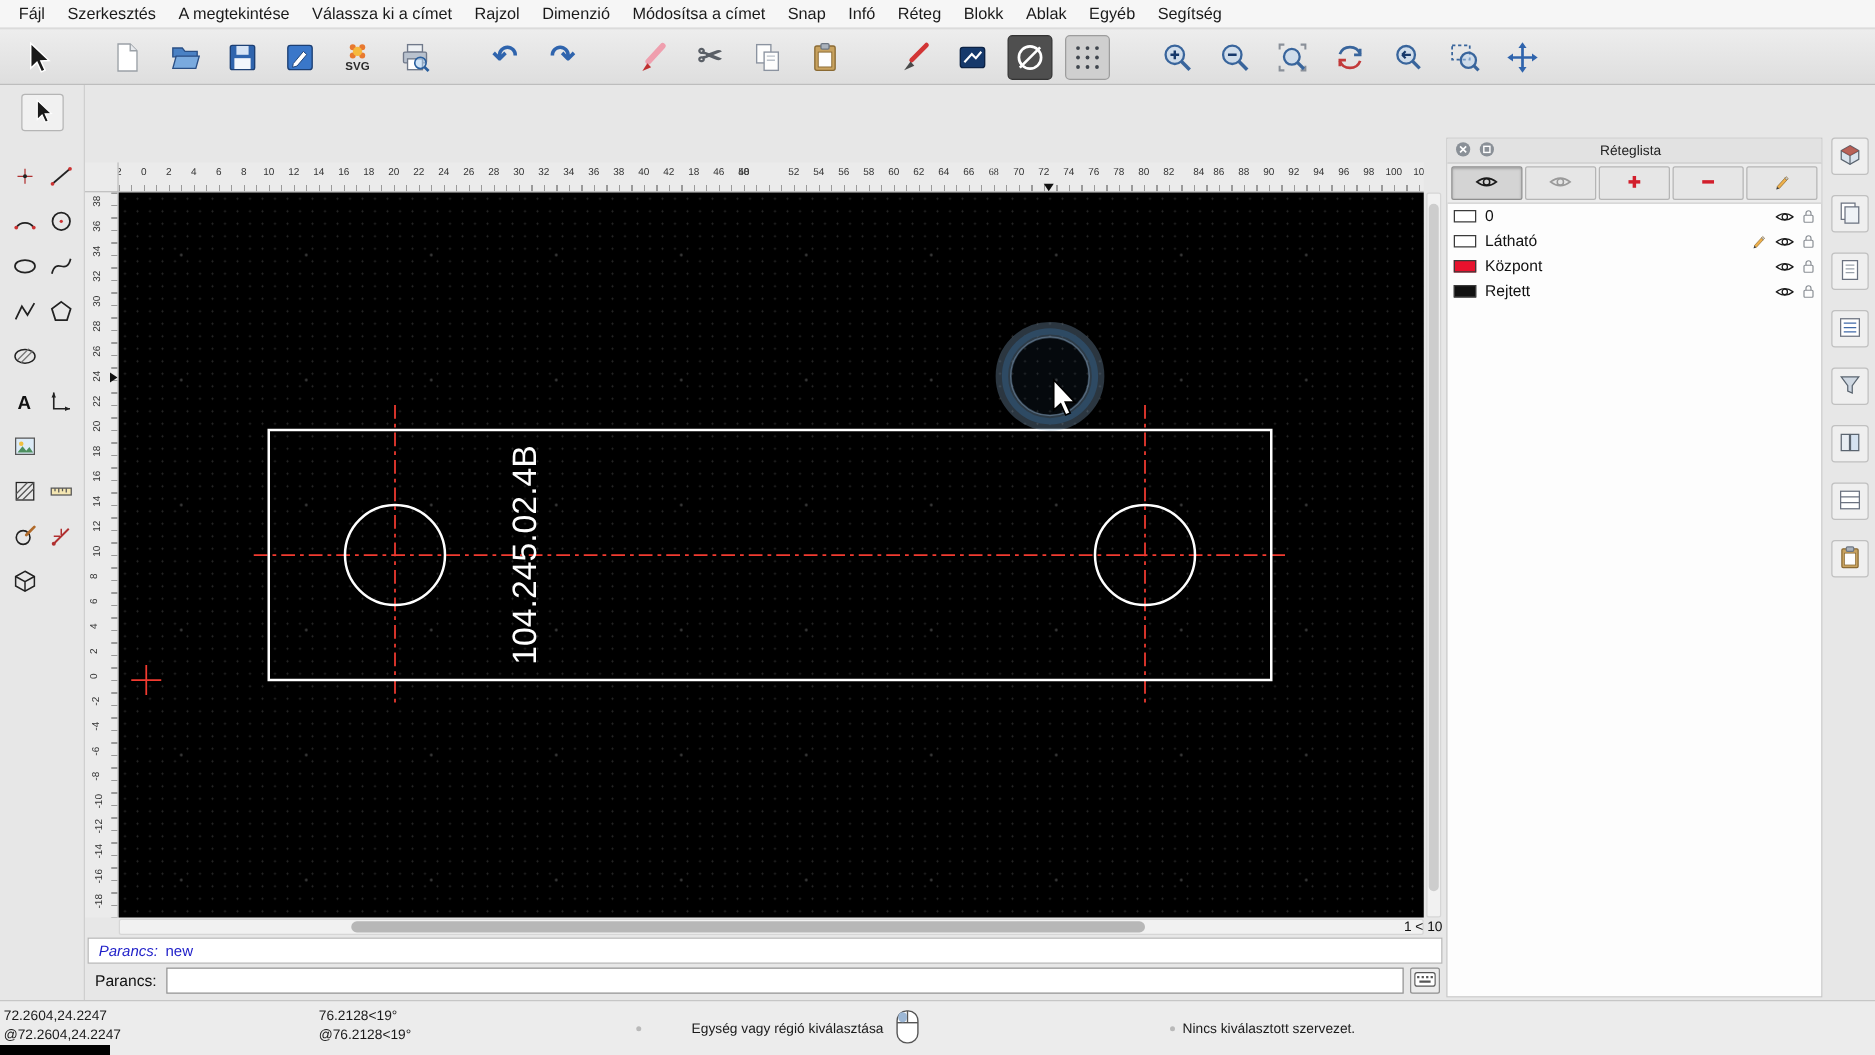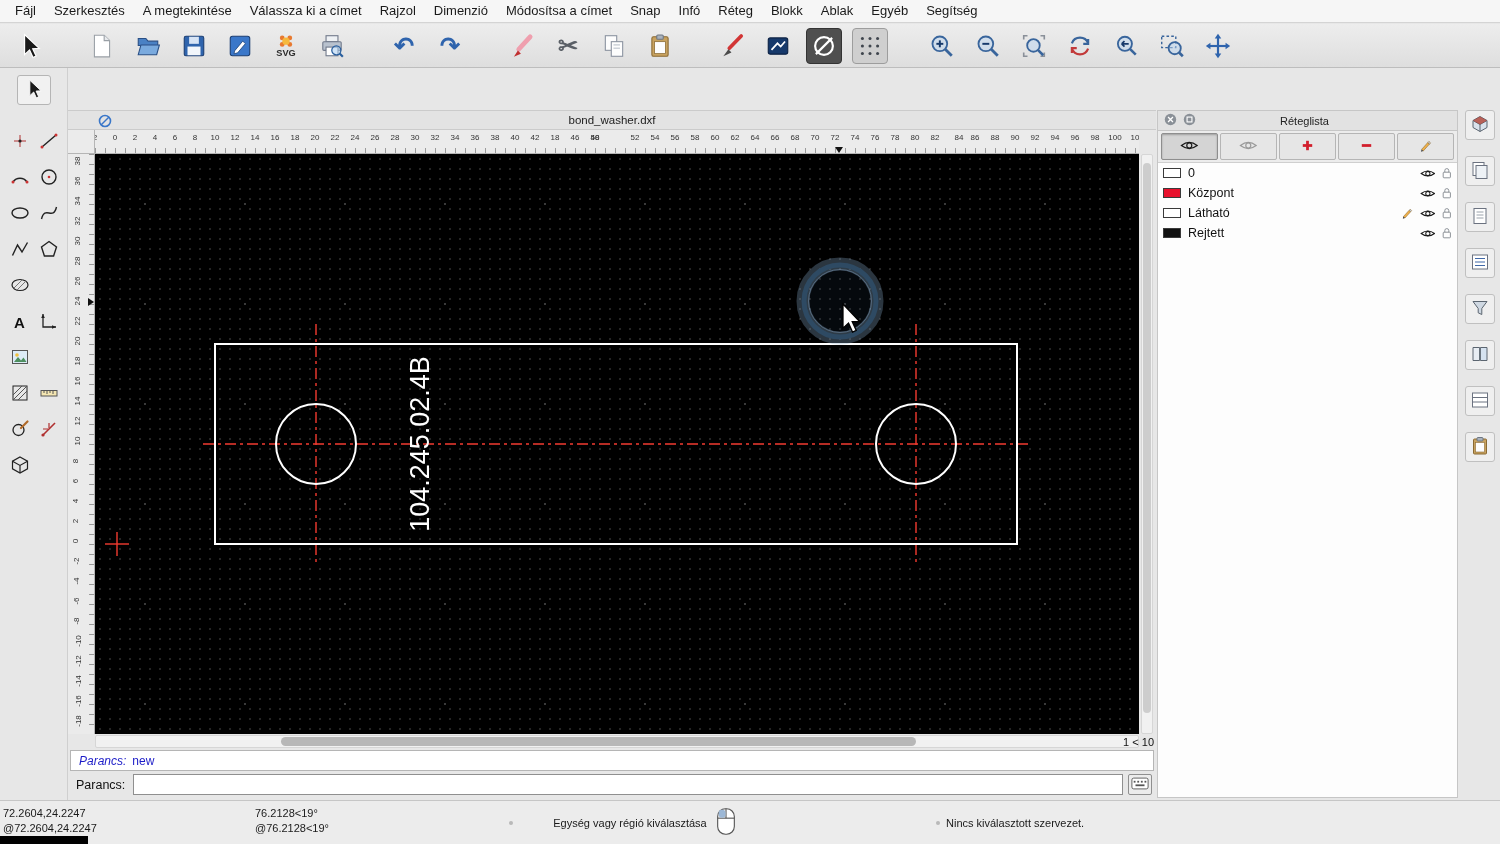--- a/index.html
+++ b/index.html
@@ -496,27 +496,20 @@
                 <path d="M2.5,6.2 L10,10.4 L17.5,6.2 M10,10.4 V18" fill="none" stroke="#222" stroke-width="1.2"></path>
               </svg></span>
           </button>
           <button class="pbtn spacer">
             <span></span>
           </button>
         </div>
     </div>
 
     <div class="mdi">
-      <div class="doc-titlebar">
-        <span class="doc-icon"><svg viewBox="0 0 14 14">
-              <circle cx="7" cy="7" r="5.5" fill="none" stroke="#3a77c9" stroke-width="1.6"></circle>
-              <line x1="3" y1="11" x2="11" y2="3" stroke="#3a77c9" stroke-width="1.4"></line>
-            </svg></span>
-        <span>bond_washer.dxf</span>
-      </div>
 
       <div class="ruler-corner"></div>
       <div class="ruler-h">
         <div class="hmark"></div>
       <span class="rlab" style="left: 0px;">2</span>
           <span class="rlab" style="left: 20px;">0</span>
           <span class="rlab" style="left: 40px;">2</span>
           <span class="rlab" style="left: 60px;">4</span>
           <span class="rlab" style="left: 80px;">6</span>
           <span class="rlab" style="left: 100px;">8</span>
@@ -542,21 +535,21 @@
           <span class="rlab" style="left: 500px;">48</span>
           <span class="rlab" style="left: 500px;">50</span>
           <span class="rlab" style="left: 540px;">52</span>
           <span class="rlab" style="left: 560px;">54</span>
           <span class="rlab" style="left: 580px;">56</span>
           <span class="rlab" style="left: 600px;">58</span>
           <span class="rlab" style="left: 620px;">60</span>
           <span class="rlab" style="left: 640px;">62</span>
           <span class="rlab" style="left: 660px;">64</span>
           <span class="rlab" style="left: 680px;">66</span>
-          <span class="rlab" style="left: 700px;">68</span>
+          <span class="rlab" style="left: 700px; font-family: Liberation Serif, serif;">68</span>
           <span class="rlab" style="left: 720px;">70</span>
           <span class="rlab" style="left: 740px;">72</span>
           <span class="rlab" style="left: 760px;">74</span>
           <span class="rlab" style="left: 780px;">76</span>
           <span class="rlab" style="left: 800px;">78</span>
           <span class="rlab" style="left: 820px;">80</span>
           <span class="rlab" style="left: 840px;">82</span>
           <span class="rlab" style="left: 864px;">84</span>
           <span class="rlab" style="left: 880px;">86</span>
           <span class="rlab" style="left: 900px;">88</span>
@@ -735,46 +728,46 @@
               </svg>
             </span>
             <span class="lic">
               <svg viewBox="0 0 12 15">
                 <rect x="1.5" y="6.5" width="9" height="7" rx="1" fill="none" stroke="#8a8f95" stroke-width="1.2"></rect>
                 <path d="M3.5,6.5 V4.5 a2.5,2.5 0 0 1 5,0 V6.5" fill="none" stroke="#8a8f95" stroke-width="1.2"></path>
               </svg>
             </span>
           </div>
           <div class="lrow">
-            <span class="swatch" style="background: rgb(232, 17, 45);"></span>
-            <span class="lname">Központ</span>
-            <span class="lic" style="visibility: hidden;">
+            <span class="swatch" style="background: rgb(255, 255, 255);"></span>
+            <span class="lname">Látható</span>
+            <span class="lic">
               <svg viewBox="0 0 16 16">
                 <path d="M3.2,12.8 L10.8,4.4 L12.9,6.3 L5.3,14.7 Z" fill="#efb04a" stroke="#8a6a33" stroke-width="0.7"></path>
                 <path d="M10.8,4.4 L12.2,2.9 L14.3,4.8 L12.9,6.3 Z" fill="#c9cdd2" stroke="#8a6a33" stroke-width="0.7"></path>
                 <path d="M3.2,12.8 L2.4,15.6 L5.3,14.7 Z" fill="#3a3a3a"></path>
               </svg>
             </span>
             <span class="lic eye">
               <svg viewBox="0 0 20 14">
                 <path d="M1.5,7 Q10,0.5 18.5,7 Q10,13.5 1.5,7 Z" fill="none" stroke="#1a1a1a" stroke-width="1.3"></path>
                 <circle cx="10" cy="7" r="2.7" fill="none" stroke="#1a1a1a" stroke-width="1.3"></circle>
               </svg>
             </span>
             <span class="lic">
               <svg viewBox="0 0 12 15">
                 <rect x="1.5" y="6.5" width="9" height="7" rx="1" fill="none" stroke="#8a8f95" stroke-width="1.2"></rect>
                 <path d="M3.5,6.5 V4.5 a2.5,2.5 0 0 1 5,0 V6.5" fill="none" stroke="#8a8f95" stroke-width="1.2"></path>
               </svg>
             </span>
           </div>
           <div class="lrow">
-            <span class="swatch" style="background: rgb(255, 255, 255);"></span>
-            <span class="lname">Látható</span>
-            <span class="lic">
+            <span class="swatch" style="background: rgb(232, 17, 45);"></span>
+            <span class="lname">Központ</span>
+            <span class="lic" style="visibility: hidden;">
               <svg viewBox="0 0 16 16">
                 <path d="M3.2,12.8 L10.8,4.4 L12.9,6.3 L5.3,14.7 Z" fill="#efb04a" stroke="#8a6a33" stroke-width="0.7"></path>
                 <path d="M10.8,4.4 L12.2,2.9 L14.3,4.8 L12.9,6.3 Z" fill="#c9cdd2" stroke="#8a6a33" stroke-width="0.7"></path>
                 <path d="M3.2,12.8 L2.4,15.6 L5.3,14.7 Z" fill="#3a3a3a"></path>
               </svg>
             </span>
             <span class="lic eye">
               <svg viewBox="0 0 20 14">
                 <path d="M1.5,7 Q10,0.5 18.5,7 Q10,13.5 1.5,7 Z" fill="none" stroke="#1a1a1a" stroke-width="1.3"></path>
                 <circle cx="10" cy="7" r="2.7" fill="none" stroke="#1a1a1a" stroke-width="1.3"></circle>

